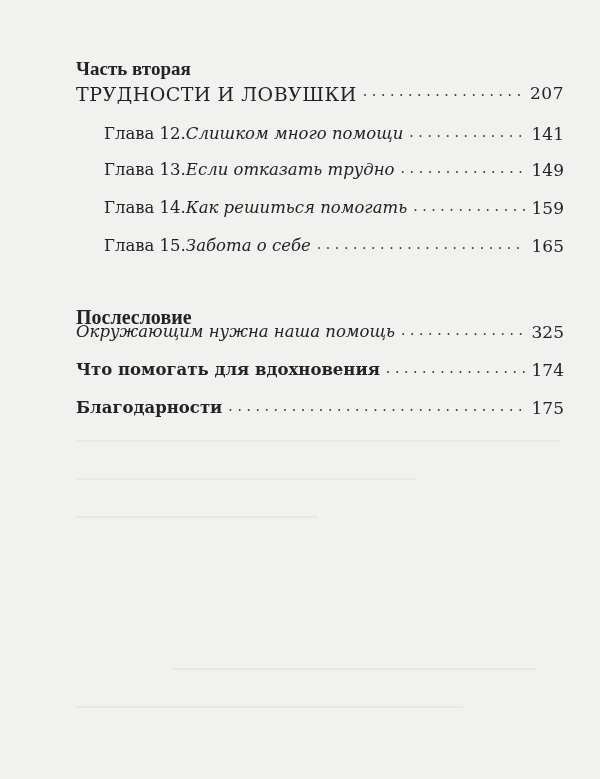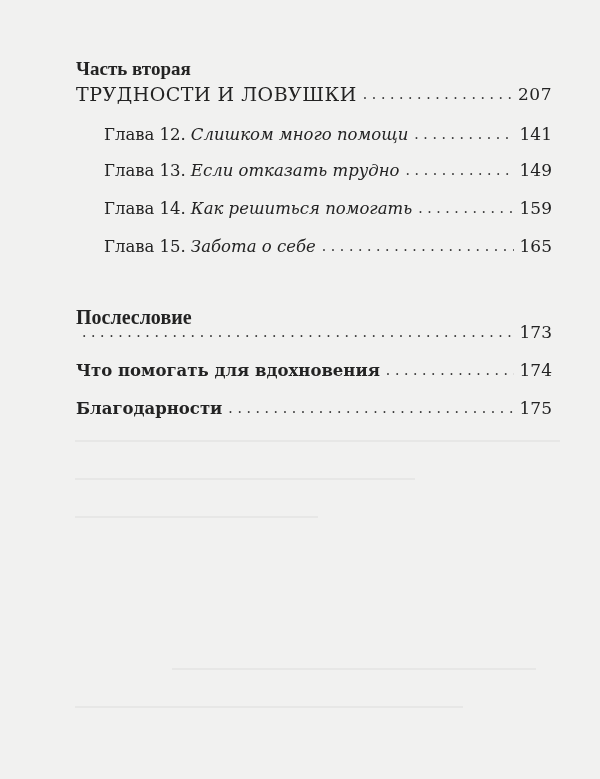--- a/index.html
+++ b/index.html
@@ -8,22 +8,22 @@
       background: #f1f1f0;
       font-family: "DejaVu Serif", "Liberation Serif", serif;
       color: #232323;
       position: relative;
       overflow: hidden;
     }
     .page { position: absolute; left: 0; top: 0; width: 600px; height: 621px; }
     .row {
       position: absolute;
       display: flex;
-      align-items: center;
-      right: 48px;
+      align-items: flex-start;
+      right: 36px;
       white-space: nowrap;
     }
     .row .label { flex: 0 0 auto; }
     .row .dots {
       flex: 1 1 auto;
       overflow: hidden;
       margin: 0 6px 0 6px;
       letter-spacing: 4.6px;
       color: #3a3a3a;
       font-size: 14px;
@@ -34,21 +34,21 @@
     .row .num { flex: 0 0 auto; font-size: 17px; }
     .heading {
       position: absolute;
       font-weight: bold;
       font-size: 17px;
       font-family: "Liberation Serif", "DejaVu Serif", serif;
       font-size: 19px;
     }
     .part-title { font-size: 19px; letter-spacing: 0.5px; }
     .chapter { font-size: 16.5px; }
-    .chapter .prefix { margin-right: 5px; }
+    .chapter .prefix { }
     .chapter .title { font-style: italic; }
     .italic-row .label { font-style: italic; font-size: 16.5px; }
     .bold-row .label { font-weight: bold; font-size: 16.5px; }
     .bleed {
       position: absolute; left: 75px; right: 40px; top: 440px; bottom: 0;
       opacity: 0.06; pointer-events: none;
     }
     .bleed div { height: 2px; background: #555; margin-bottom: 36px; }
   </style>
 </head>
@@ -84,22 +84,23 @@
 
   <div class="row chapter" style="left:104px; top:236px;">
     <span class="label"><span class="prefix">Глава 15.</span><span class="title">Забота о себе</span></span>
     <span class="dots"></span>
     <span class="num">165</span>
   </div>
 
   <div class="heading" style="left:76px; top:306px; font-size:20px;">Послесловие</div>
 
   <div class="row italic-row" style="left:76px; top:322px;">
+    <span class="label">Окружающим нужна наша помощь</span>
     <span class="dots"></span>
-    <span class="num">173</span>
+    <span class="num">325</span>
   </div>
 
   <div class="row bold-row" style="left:76px; top:360px;">
     <span class="label">Что помогать для вдохновения</span>
     <span class="dots"></span>
     <span class="num">174</span>
   </div>
 
   <div class="row bold-row" style="left:76px; top:398px;">
     <span class="label">Благодарности</span>

